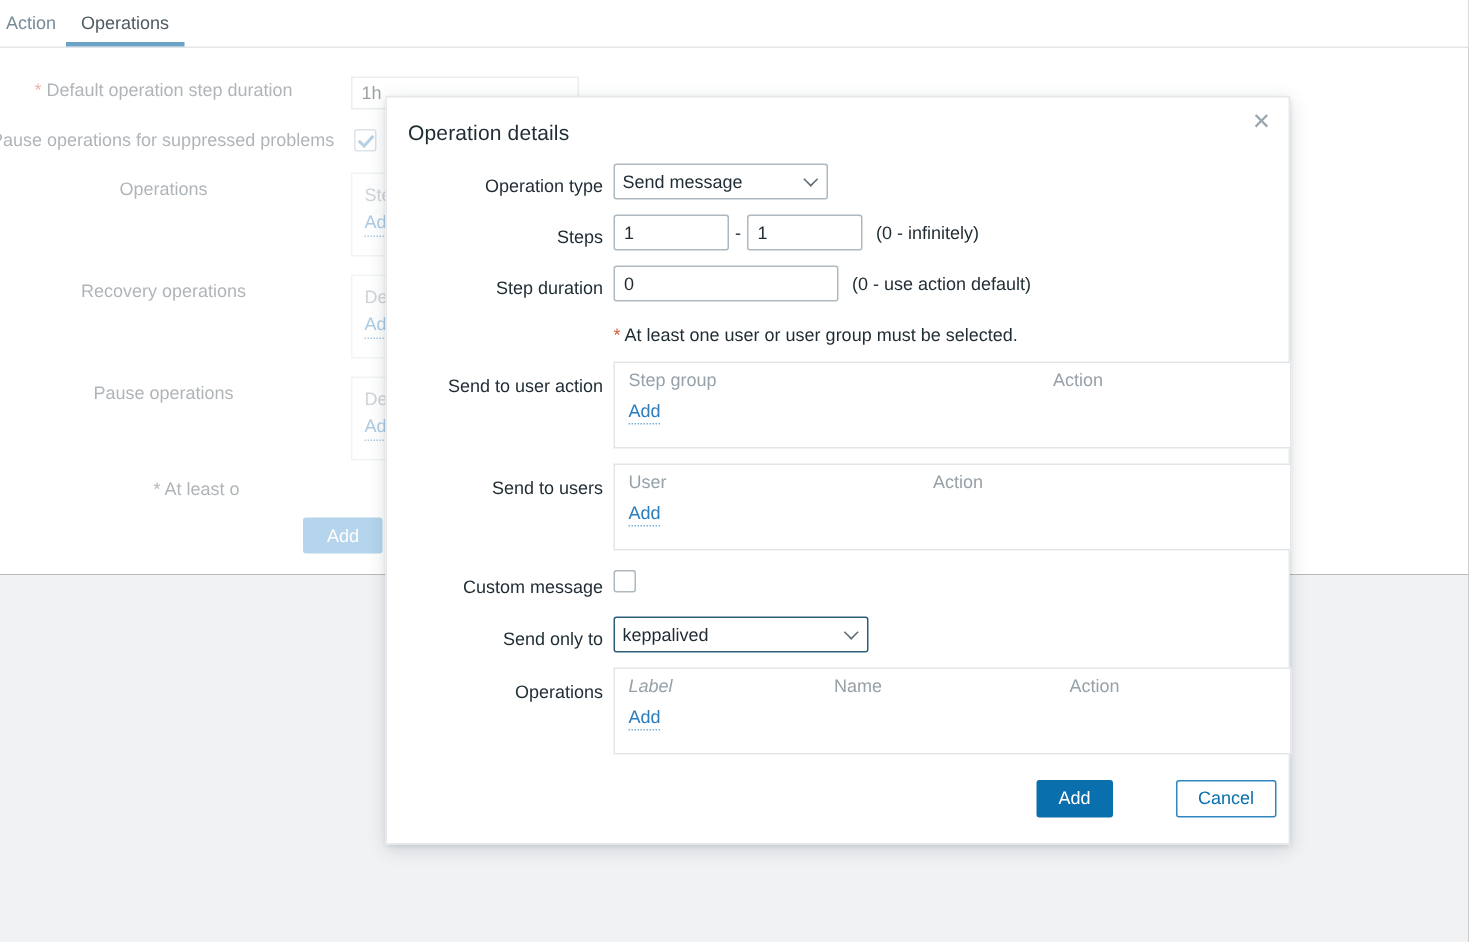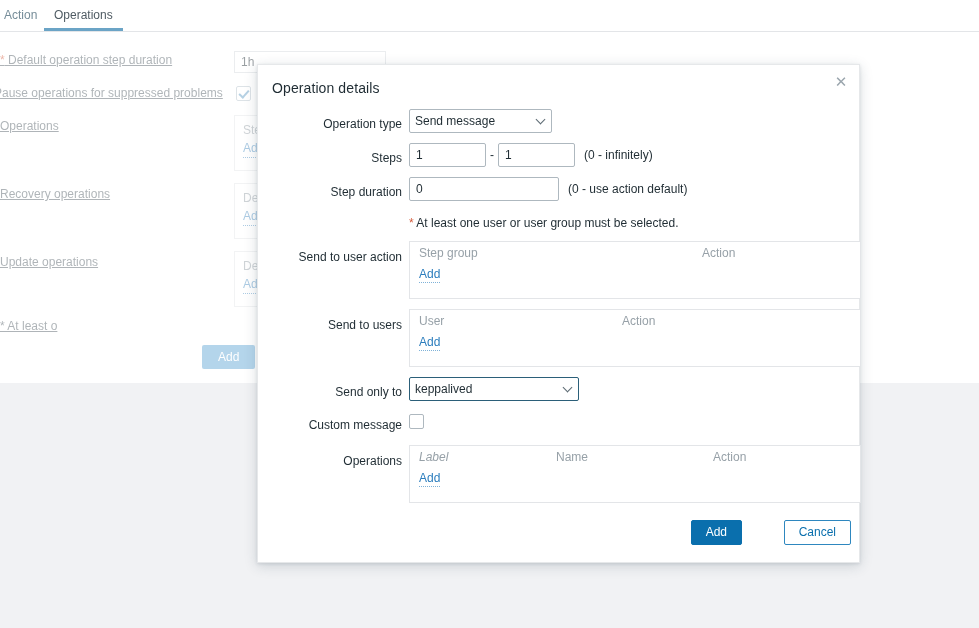--- a/index.html
+++ b/index.html
@@ -32,21 +32,21 @@
     white-space: nowrap;
   }
   .tab-action { left: -6px; color: #768d99; }
   .tab-operations {
     left: 44px; color: #4f5b63;
     border-bottom: 3px solid #6ba4c6;
   }
 
   
   .bgform { position: absolute; left: 0; top: 32px; width: 979px; height: 351px; opacity: 0.45; }
-  .bg-label { position: absolute; text-align: left; color: #4f5b63; white-space: nowrap; text-decoration: underline; }
+  .bg-label { position: absolute; text-align: center; color: #4f5b63; white-space: nowrap; }
   .bg-req { color: #d45c3c; }
   .bg-input {
     position: absolute; height: 22px; border: 1px solid #d4d8dc; background: #fff;
     padding: 2px 6px; font-size: 12px; color: #1f2c33; line-height: 18px;
   }
   .bg-checkbox {
     position: absolute; width: 15px; height: 15px;
     border: 1px solid #b6c3cc; background: #fff; border-radius: 2px;
   }
   .bg-checkbox:after {
@@ -184,21 +184,21 @@
       <div class="bg-th">Ste</div>
       <div class="bg-add">Ad</div>
     </div>
 
     <div class="bg-label" style="left:0; top:155px; width:218px;">Recovery operations</div>
     <div class="bg-table" style="left:234px; top:151px; width:120px; height:56px;">
       <div class="bg-th">De</div>
       <div class="bg-add">Ad</div>
     </div>
 
-    <div class="bg-label" style="left:0; top:223px; width:218px;">Update operations</div>
+    <div class="bg-label" style="left:0; top:223px; width:218px;">Pause operations</div>
     <div class="bg-table" style="left:234px; top:219px; width:120px; height:56px;">
       <div class="bg-th">De</div>
       <div class="bg-add">Ad</div>
     </div>
 
     <div class="bg-label" style="left:0; top:287px; width:262px;">* At least o</div>
     <button class="bg-btn-add" style="left:202px; top:313px;">Add</button>
   </div>
 
   <div class="modal">
@@ -269,38 +269,38 @@
               <span class="th" style="left:212px;">Action</span>
             </div>
             <div class="tbody">
               <span class="lnk-add">Add</span>
             </div>
           </div>
         </div>
       </div>
 
       <div class="frow" style="height:34px;">
+        <div class="flabel" style="top:3px;">Custom message</div>
+        <div class="fctrl" style="top:3px;">
+          <span class="ui-checkbox"></span>
+        </div>
+      </div>
+
+      <div class="frow" style="height:34px;">
         <div class="flabel" style="top:4px;">Send only to</div>
         <div class="fctrl" style="top:0;">
           <span class="sel-wrap sel-focus">
             <select class="ui-select" style="width:170px;">
               <option>keppalived</option>
             </select>
             <span class="chev"></span>
           </span>
         </div>
       </div>
 
-      <div class="frow" style="height:34px;">
-        <div class="flabel" style="top:3px;">Custom message</div>
-        <div class="fctrl" style="top:3px;">
-          <span class="ui-checkbox"></span>
-        </div>
-      </div>
-
       <div class="frow" style="height:62px;">
         <div class="flabel" style="top:5px;">Operations</div>
         <div class="fctrl" style="top:0;">
           <div class="ui-table" style="width:452px; height:58px;">
             <div class="thead">
               <span class="th" style="left:9px;font-style:italic;">Label</span>
               <span class="th" style="left:146px;">Name</span>
               <span class="th" style="left:303px;">Action</span>
             </div>
             <div class="tbody">

